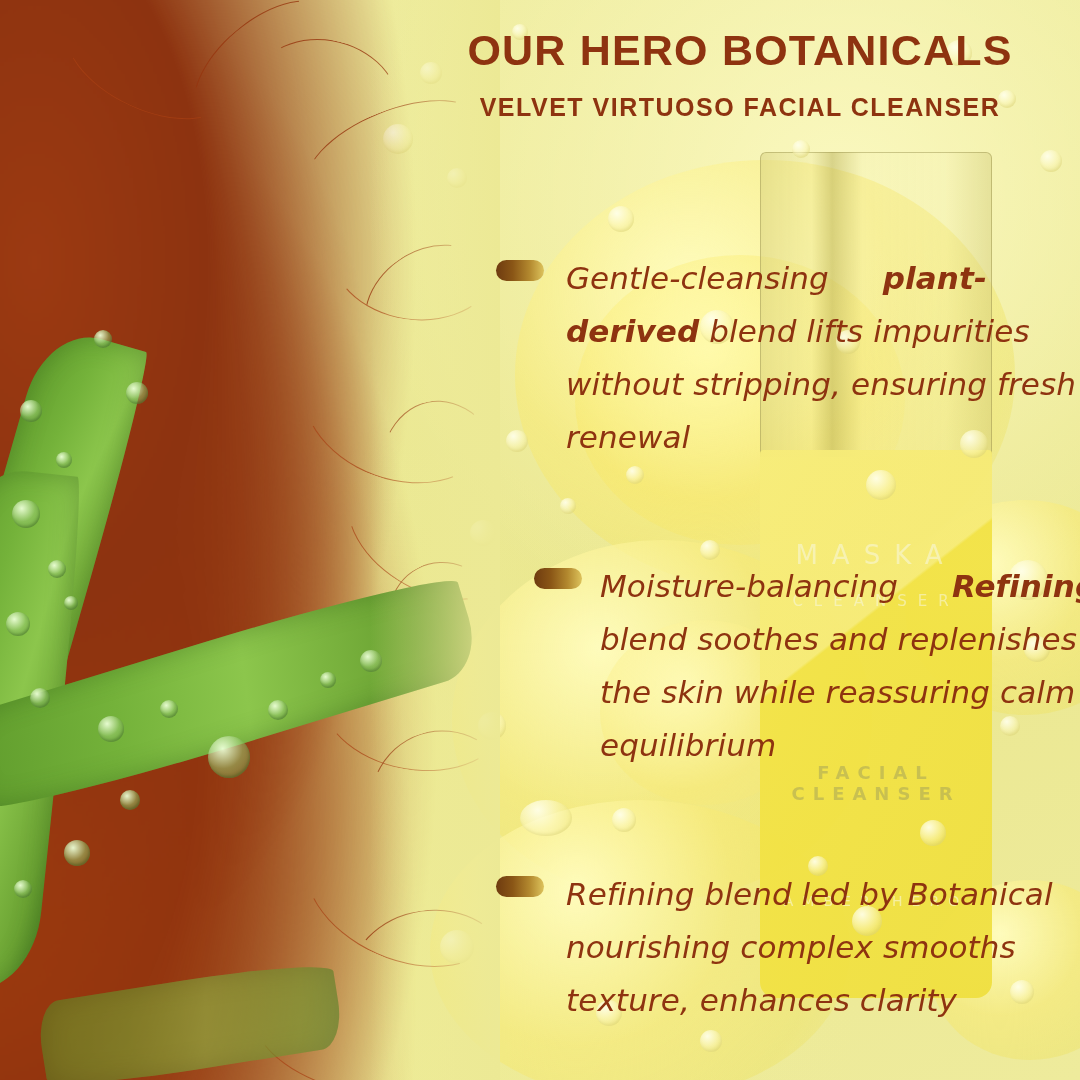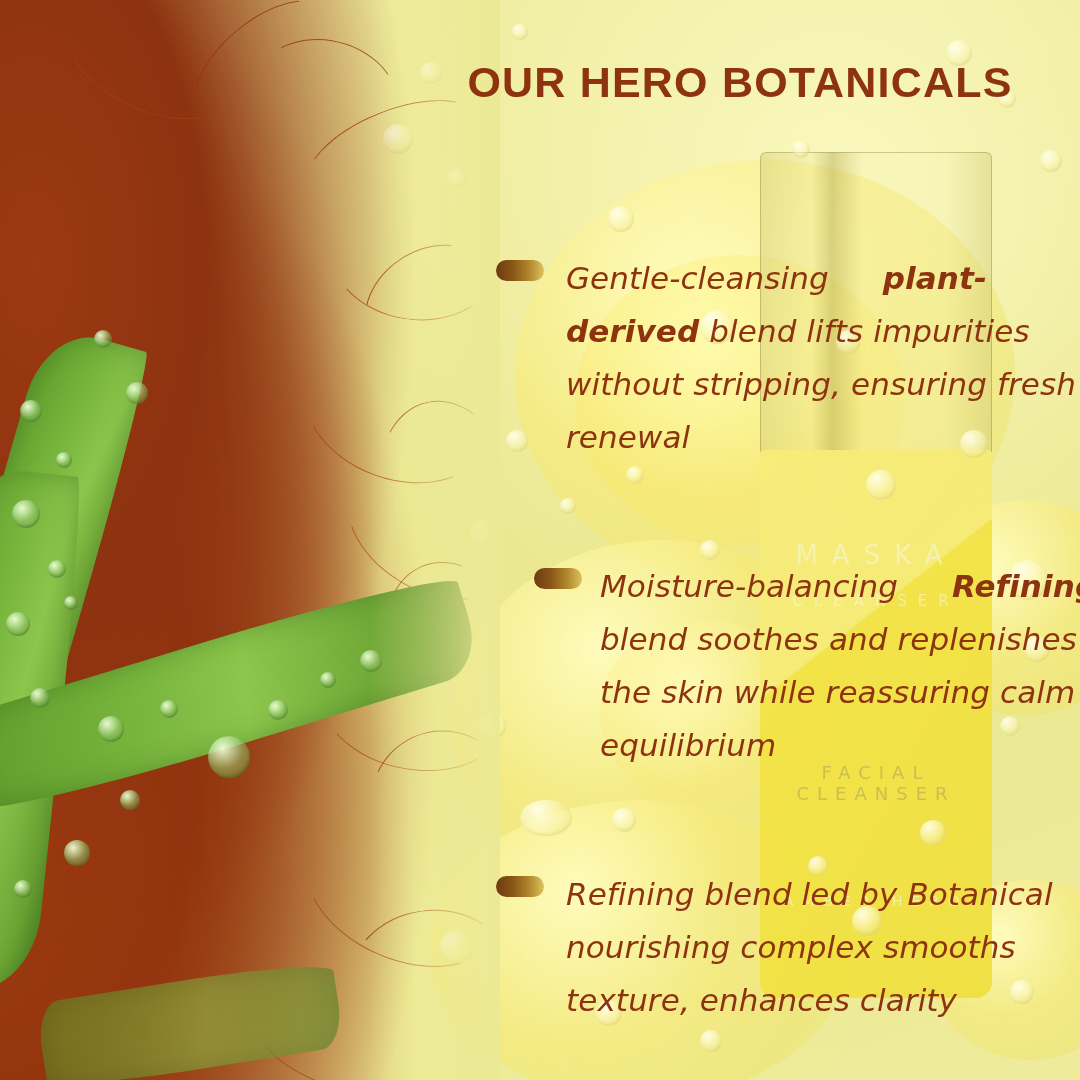--- a/index.html
+++ b/index.html
@@ -56,21 +56,21 @@
   }
   .bottle-shine {
     position:absolute; left:760px; top:450px; width:232px; height:548px;
     background:linear-gradient(142deg, rgba(255,255,225,.30) 0%, rgba(255,255,225,.30) 34%, rgba(0,0,0,0) 34.5%);
     border-radius:4px 4px 16px 16px;
   }
   .bottle-label { position:absolute; left:760px; width:232px; text-align:center; }
   .bl-brand   { top:540px; font-size:26px; letter-spacing:14px; color:rgba(248,248,225,.55); font-weight:400; }
   .bl-sub     { top:592px; font-size:15px; letter-spacing:11px; color:rgba(248,248,225,.55); }
   .bl-prod    { top:732px; font-size:18px; letter-spacing:8px; color:rgba(150,150,90,.42); }
-  .bl-prod2   { top:762px; font-size:18px; letter-spacing:8px; color:rgba(150,150,90,.45); }
+  .bl-prod2   { top:762px; font-size:18px; letter-spacing:8px; color:rgba(150,150,90,.45);font-weight:bold; }
   .bl-house   { top:893px; font-size:14px; letter-spacing:9px; color:rgba(252,252,235,.55); }
 
   
   .drop {
     position:absolute; border-radius:50%;
     background:radial-gradient(circle at 34% 28%, rgba(255,255,235,.92) 0%, rgba(252,248,190,.55) 48%, rgba(235,228,135,.30) 78%, rgba(230,224,140,.06) 100%);
     box-shadow:inset -1px -2px 3px rgba(210,200,110,.35);
   }
 
   
@@ -112,21 +112,21 @@
     box-shadow:inset -1px -2px 3px rgba(45,85,25,.4);
   }
   .photo-fade {
     position:absolute; right:0; top:0; width:130px; height:1080px;
     background:linear-gradient(90deg, rgba(236,233,149,0) 0%, rgba(236,233,149,.55) 55%, rgba(236,233,149,1) 100%);
   }
 
   
   .headings { position:absolute; left:400px; top:0; width:680px; text-align:center; }
   .title {
-    margin-top:58px;
+    margin-top:26px;
     font-family:"Liberation Sans", sans-serif;
     font-size:43px; font-weight:700; letter-spacing:1.2px;
     color:#8e3310;
   }
   .subtitle {
     margin-top:18px;
     font-family:"Liberation Sans", sans-serif;
     font-size:25px; font-weight:600; letter-spacing:1.5px;
     color:#8e3310;
   }
@@ -259,20 +259,21 @@
     <div class="aloe-drop" style="left:64px;top:840px;width:26px;height:26px"></div>
     <div class="aloe-drop" style="left:14px;top:880px;width:18px;height:18px"></div>
     <div class="aloe-drop" style="left:94px;top:330px;width:18px;height:18px"></div>
     <div class="aloe-drop" style="left:126px;top:382px;width:22px;height:22px"></div>
 
     <div class="photo-fade"></div>
   </div>
 
   <div class="headings">
     <div class="title">OUR HERO BOTANICALS</div>
+    <div class="subtitle">VELVET VIRTUOSO FACIAL CLEANSER</div>
   </div>
 
   <div class="bullets">
 
     <div class="bullet" id="b1">
       <span class="marker"></span>
       <div class="btext"><span>Gentle-cleansing </span><b>plant-derived</b><span> blend lifts impurities without stripping, ensuring fresh renewal</span></div>
     </div>
 
     <div class="bullet" id="b2">

